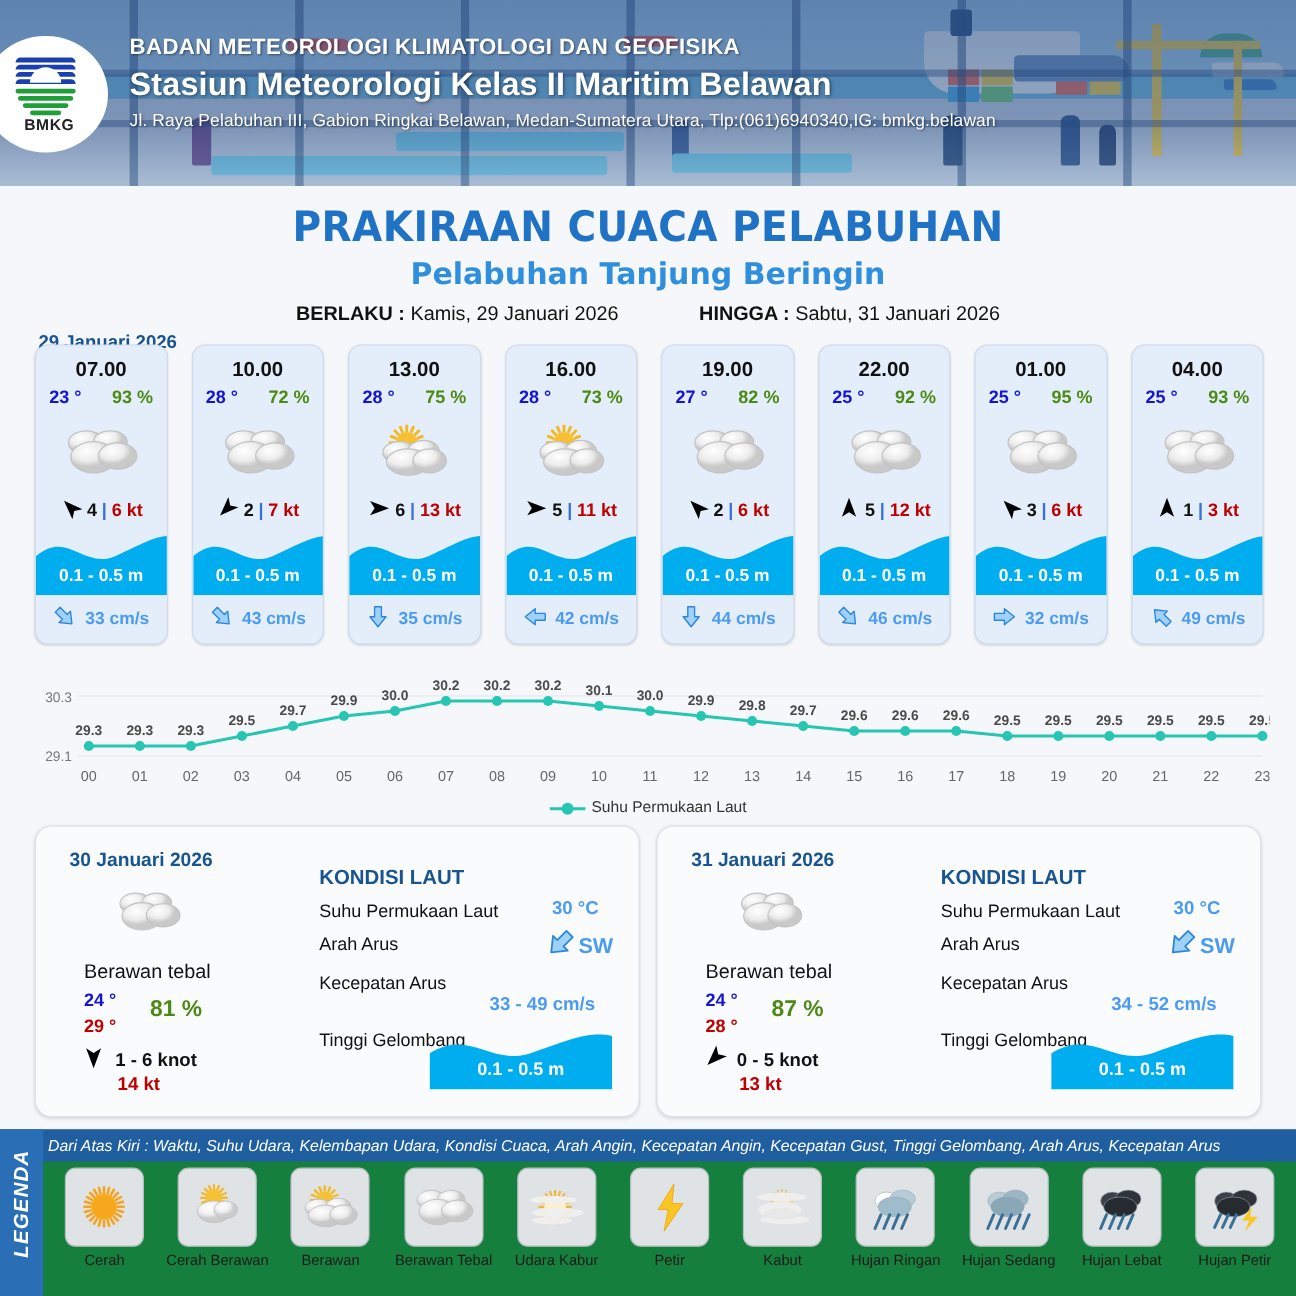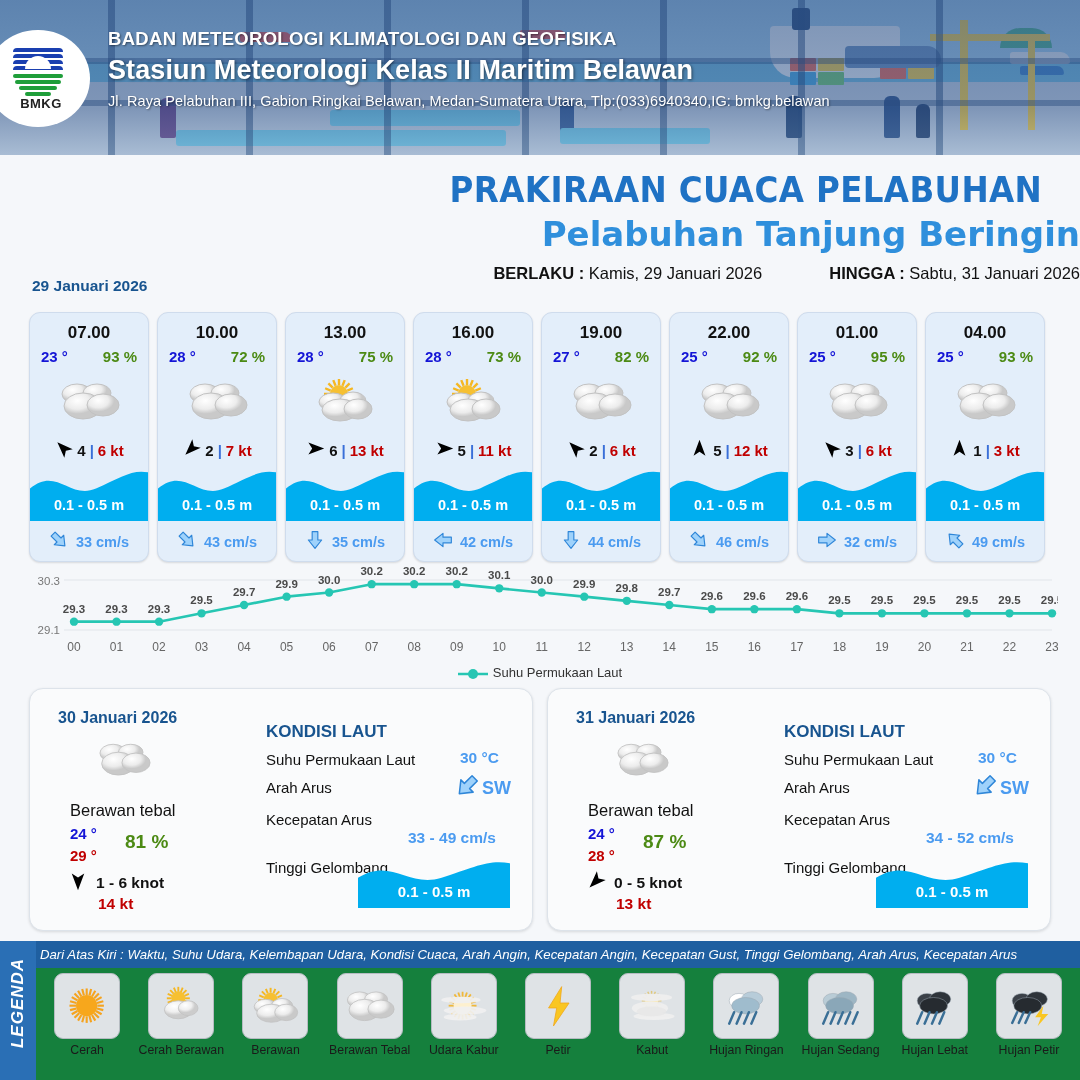--- a/index.html
+++ b/index.html
@@ -32,35 +32,35 @@
 
   .hdr-txt{position:absolute;left:108px;top:28px;z-index:5;width:960px;}
   .h-line1{font-size:18.5px;font-weight:bold;color:#fff;letter-spacing:.3px;
            text-shadow:1px 1px 2px rgba(0,0,0,.45);}
   .h-line2{font-size:27px;font-weight:bold;color:#fff;margin-top:5px;letter-spacing:.1px;
            text-shadow:1px 1px 3px rgba(0,0,0,.5);}
   .h-line3{font-size:14.5px;color:#fff;margin-top:7px;letter-spacing:.1px;
            text-shadow:1px 1px 2px rgba(0,0,0,.45);}
 
   
-  .title-wrap{position:absolute;left:0;top:170px;width:1080px;text-align:right;}
+  .title-wrap{position:absolute;left:0;top:170px;width:1080px;text-align:center;}
   .t1{font-size:35px;font-weight:bold;color:#1f72c4;letter-spacing:.4px;
       font-family:"DejaVu Sans",sans-serif;transform:scaleX(.93);}
-  .t2{font-size:34px;font-weight:bold;color:#2f8fdc;margin-top:4px;
+  .t2{font-size:25px;font-weight:bold;color:#2f8fdc;margin-top:4px;
       font-family:"DejaVu Sans",sans-serif;}
   .t3{margin-top:10px;font-size:16.5px;color:#111;}
   .t3 .lbl{font-weight:bold;}
   .t3 .gap{display:inline-block;width:58px;}
 
   
   .daylabel{position:absolute;left:32px;top:277px;font-size:15.5px;font-weight:bold;color:#18548f;}
 
   
-  .cards{position:absolute;left:29px;top:312px;width:1024px;height:250px;
-         display:flex;gap:8px;}
+  .cards{position:absolute;left:29px;top:287px;width:1024px;height:250px;
+         display:flex;gap:20px;}
   .card{width:120px;height:250px;background:#e3eefa;border:1px solid #cfdced;
         border-radius:11px;position:relative;overflow:hidden;
         box-shadow:0 1px 2px rgba(0,0,0,.12);}
   .c-time{text-align:center;font-size:17px;font-weight:bold;color:#111;margin-top:10px;}
   .c-th{display:flex;justify-content:space-between;padding:0 11px;margin-top:5px;
         font-size:15px;font-weight:bold;}
   .c-temp{color:#1414d6;}
   .c-hum{color:#4c8a14;}
   .c-icon{height:56px;margin-top:8px;display:flex;align-items:center;justify-content:center;}
   .c-wind{display:flex;align-items:center;justify-content:center;gap:4px;margin-top:10px;
@@ -177,21 +177,21 @@
       <div class="hillrow" style="top:34px;width:46px;height:4px;left:2px;"></div>
       <div class="hillrow" style="top:40px;width:38px;height:4px;left:6px;"></div>
       <div class="hillrow" style="top:46px;width:26px;height:4px;left:12px;"></div>
     </div>
     <div class="logo-txt">BMKG</div>
   </div>
 
   <div class="hdr-txt">
     <div class="h-line1">BADAN METEOROLOGI KLIMATOLOGI DAN GEOFISIKA</div>
     <div class="h-line2">Stasiun Meteorologi Kelas II Maritim Belawan</div>
-    <div class="h-line3">Jl. Raya Pelabuhan III, Gabion Ringkai Belawan, Medan-Sumatera Utara, Tlp:(033)6940340,IG: bmkg.belawan</div>
+    <div class="h-line3">Jl. Raya Pelabuhan III, Gabion Ringkai Belawan, Medan-Sumatera Utara, Tlp:(061)6940340,IG: bmkg.belawan</div>
   </div>
 </div>
 
 <div class="title-wrap">
   <div class="t1">PRAKIRAAN CUACA PELABUHAN</div>
   <div class="t2">Pelabuhan Tanjung Beringin</div>
   <div class="t3">
     <span class="lbl">BERLAKU :</span>
     <span>Kamis, 29 Januari 2026</span>
     <span class="gap"></span>

